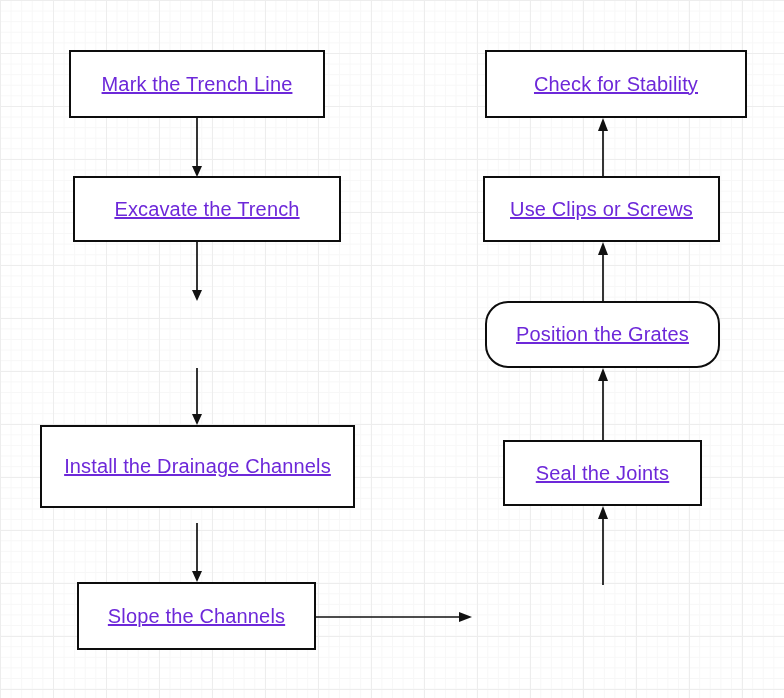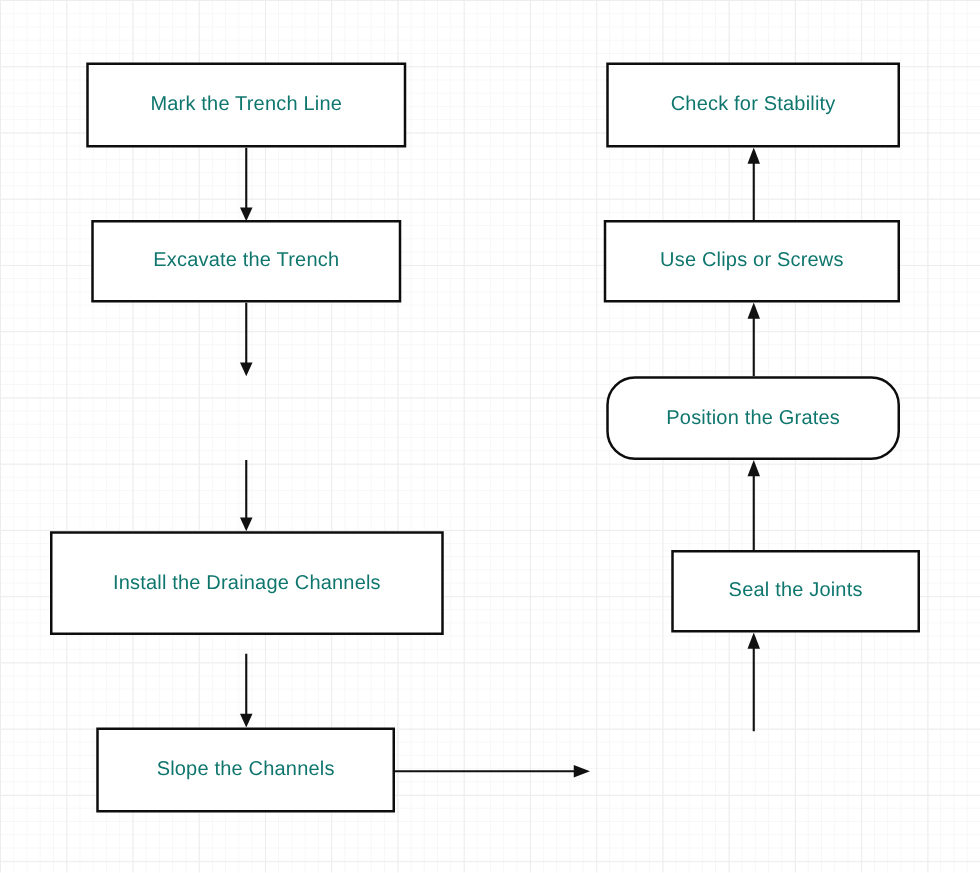--- a/index.html
+++ b/index.html
@@ -25,26 +25,27 @@
     position:absolute;
     background:#ffffff;
     border:2.5px solid #0d0d0d;
     display:flex;
     align-items:center;
     justify-content:center;
     text-align:center;
     z-index:3;
   }
   .node-label {
-    font-size:16px;
+    font-size:20px;
     line-height:1.25;
-    color:#0f766e;
+    color:#6d28d9;
     letter-spacing:0.15px;
     padding:0 6px;
     white-space:nowrap;
+    text-decoration:underline;
   }
   .edge-layer {
     position:absolute;
     left:0; top:0;
     width:784px; height:698px;
     z-index:1;
     pointer-events:none;
   }
 </style>
 </head>
@@ -94,43 +95,43 @@
     <g>
       <line x1="603" y1="176" x2="603" y2="129" stroke="#111111" stroke-width="1.7"></line>
       <path d="M 598 131 L 603 118 L 608 131 z" fill="#111111"></path>
     </g>
   </svg>
 
   <div class="node" style="left:69px; top:50px; width:256px; height:68px;">
     <span class="node-label">Mark the Trench Line</span>
   </div>
 
-  <div class="node" style="left:73px; top:176px; width:248px; height:66px;">
+  <div class="node" style="left:73px; top:176px; width:268px; height:66px;">
     <span class="node-label">Excavate the Trench</span>
   </div>
 
 
   <div class="node" style="left:40px; top:425px; width:315px; height:83px;">
     <span class="node-label">Install the Drainage Channels</span>
   </div>
 
   <div class="node" style="left:77px; top:582px; width:239px; height:68px;">
     <span class="node-label">Slope the Channels</span>
   </div>
 
-  <div class="node" style="left:485px; top:50px; width:235px; height:68px;">
+  <div class="node" style="left:485px; top:50px; width:262px; height:68px;">
     <span class="node-label">Check for Stability</span>
   </div>
 
   <div class="node" style="left:483px; top:176px; width:237px; height:66px;">
     <span class="node-label">Use Clips or Screws</span>
   </div>
 
   <div class="node" style="left:485px; top:301px; width:235px; height:67px;border-radius:23px;">
     <span class="node-label">Position the Grates</span>
   </div>
 
-  <div class="node" style="left:503px; top:440px; width:199px; height:66px;margin-left:34px;">
+  <div class="node" style="left:503px; top:440px; width:199px; height:66px;">
     <span class="node-label">Seal the Joints</span>
   </div>
 
 
 </div>
 
 </body></html>

